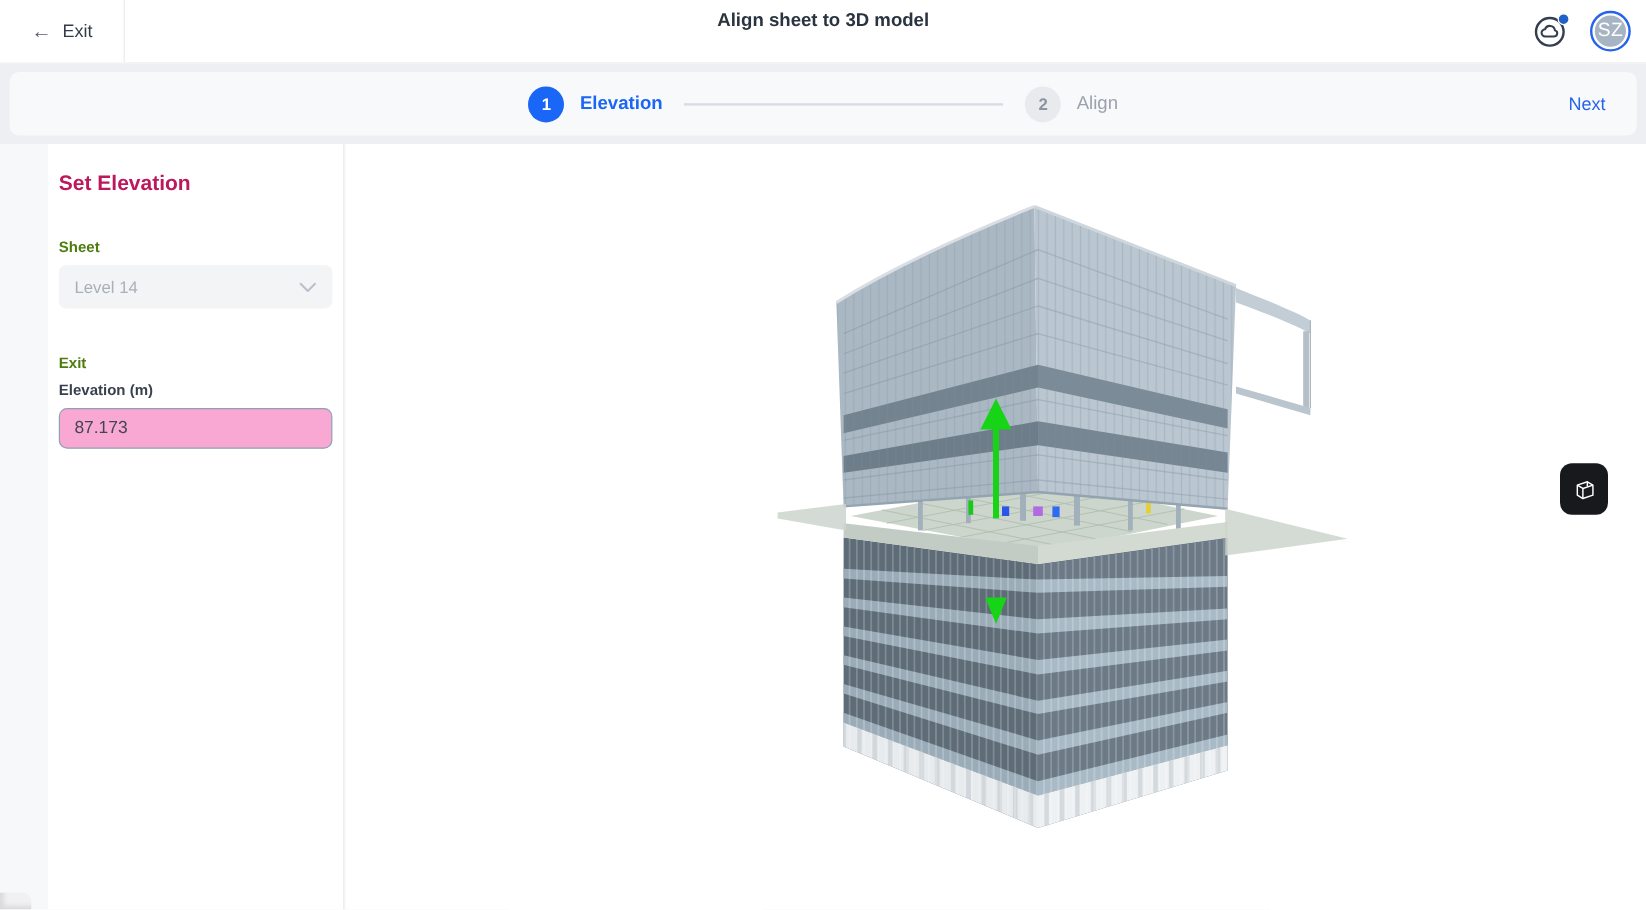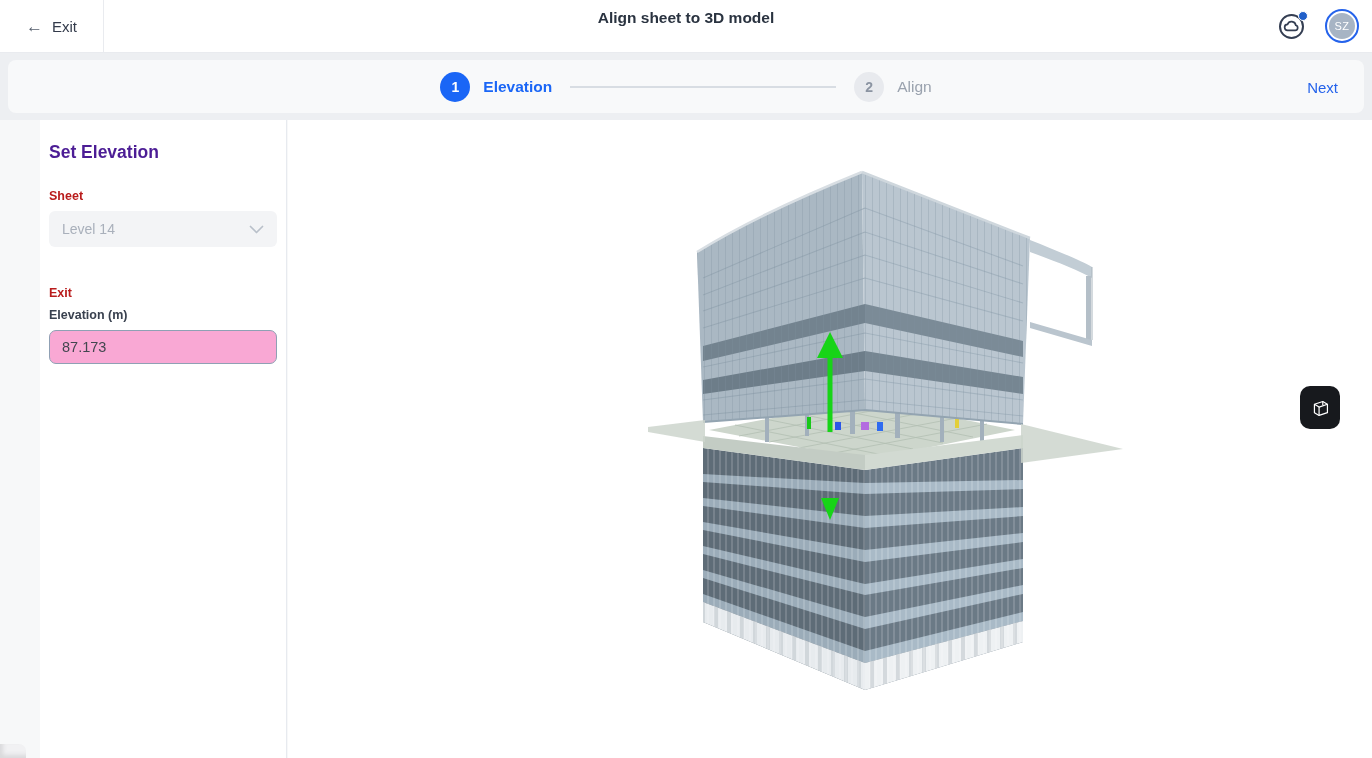--- a/index.html
+++ b/index.html
@@ -9,38 +9,38 @@
   
   .app-header { position:absolute; top:0; left:0; width:1372px; height:53px; background:#ffffff; border-bottom:1px solid #e9ebef; z-index:30; }
   .exit-btn { position:absolute; left:0; top:0; width:104px; height:52px; border-right:1px solid #e9ebef; display:flex; align-items:center; justify-content:center; gap:9px; cursor:pointer; background:#fff; }
   .back-glyph { color:#57606e; font-size:17px; line-height:1; }
   .exit-label { font-size:15px; color:#333b4b; }
   .header-title { position:absolute; left:0; top:0; width:100%; height:36px; display:flex; align-items:center; justify-content:center; font-size:15.5px; font-weight:600; color:#2a3340; }
   .header-actions { position:absolute; right:13px; top:0; height:52px; display:flex; align-items:center; gap:20px; z-index:2; }
   .cloud-btn { position:relative; width:27px; height:27px; cursor:pointer; }
   .notif-dot { position:absolute; top:-2px; right:-3px; width:10px; height:10px; background:#2160c9; border:1.5px solid #ffffff; border-radius:50%; }
   .avatar { width:34px; height:34px; border-radius:50%; border:2px solid #2563eb; background:#ffffff; display:flex; align-items:center; justify-content:center; cursor:pointer; }
-  .avatar-inner { width:26px; height:26px; border-radius:50%; background:#a7b4c4; color:#ffffff; font-size:11px; letter-spacing:.4px; display:flex; align-items:center; justify-content:center; }
+  .avatar-inner { width:26px; height:26px; border-radius:50%; background:#a7b4c4; color:#ffffff; font-size:16px; letter-spacing:.4px; display:flex; align-items:center; justify-content:center; }
 
   
   .stepper-band { position:absolute; top:53px; left:0; width:1372px; height:67px; background:#edeff2; padding:7px 8px; z-index:20; }
   .stepper-inner { position:relative; width:100%; height:100%; background:#f8f9fa; border-radius:8px; display:flex; align-items:center; justify-content:center; }
   .step { display:flex; align-items:center; gap:13px; }
   .step-circle { width:30px; height:30px; border-radius:50%; display:flex; align-items:center; justify-content:center; font-size:14px; font-weight:700; }
   .step-circle.active { background:#1a66f6; color:#ffffff; }
   .step-circle.inactive { background:#e8eaee; color:#8b94a2; }
   .step-label.active { font-size:15.5px; font-weight:600; color:#1a66f6; }
   .step-label.inactive { font-size:15.5px; color:#9aa2ae; }
   .connector { width:266px; height:2px; background:#d8dde3; margin:0 18px; }
   .next-btn { position:absolute; right:26px; top:50%; transform:translateY(-50%); color:#2563eb; font-size:15px; font-weight:500; cursor:pointer; }
 
   
   .side-panel { position:absolute; left:40px; top:120px; bottom:0; width:247px; background:#ffffff; border-right:1px solid #e7eaef; padding:22px 9px 0 9px; z-index:10; }
-  .panel-title { font-size:17.5px; font-weight:600; color:#4c1d95; margin-bottom:26px; }
-  .field-label { font-size:12.5px; font-weight:700; color:#b91c1c; margin-bottom:8px; }
+  .panel-title { font-size:17.5px; font-weight:600; color:#be185d; margin-bottom:36px; }
+  .field-label { font-size:12.5px; font-weight:700; color:#4d7c0f; margin-bottom:8px; }
   .field-label.dark { color:#39414f; }
   .select { height:36px; background:#f3f4f6; border-radius:6px; display:flex; align-items:center; justify-content:space-between; padding:0 13px; margin-bottom:39px; cursor:default;gap:34px; }
   .select-value { font-size:14px; color:#a9b0bb; }
   .text-input { width:100%; height:34px; border:1px solid #8fa0b4; border-radius:7px; font-size:14.5px; color:#42474f; padding:0 12px; font-family:inherit; background:#f9a8d4; outline:none; }
 
   
   .viewport { position:absolute; left:288px; top:120px; right:0; bottom:0; background:#ffffff; }
   .model-svg { position:absolute; left:357px; top:50px; }
   .cube-btn { position:absolute; right:32px; top:266px; width:40px; height:43px; background:#17191d; border-radius:10px; display:flex; align-items:center; justify-content:center; cursor:pointer; }
 

